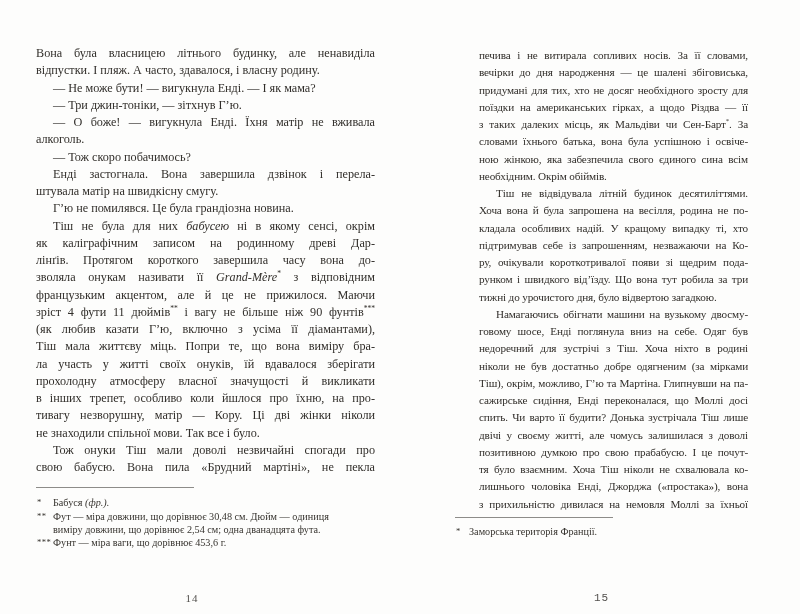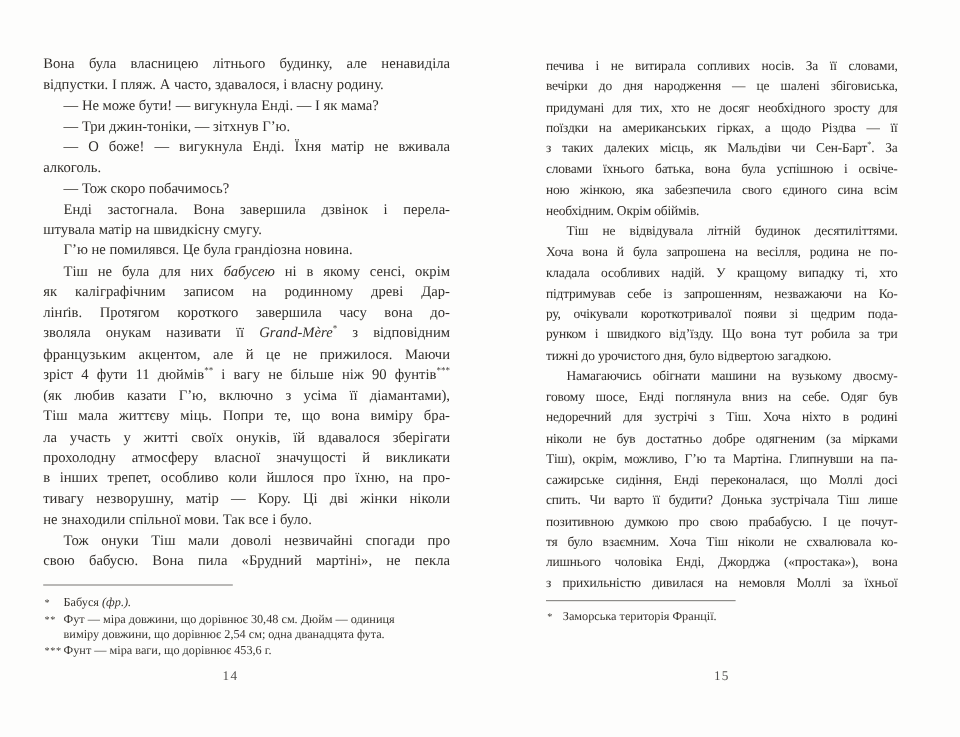--- a/index.html
+++ b/index.html
@@ -11,45 +11,45 @@
   }
   .spread{position:absolute;inset:0;}
   .page{position:absolute;}
   .lpage{left:36px;top:45px;width:339px;}
   .rpage{left:455px;top:47px;width:293px;}
   .ln{
     font-size:12.2px;line-height:17.25px;height:17.25px;
     white-space:nowrap;
     text-align:justify;text-align-last:justify;
   }
-  .rpage .ln{font-size:11.2px;letter-spacing:-0.15px;}
+  .rpage .ln{font-size:11.2px;letter-spacing:-0.15px;margin-left:24px;}
   .ln.i{padding-left:17px;}
   .ln.e{text-align-last:left;}
   .ln sup{font-size:0.62em;line-height:0;}
   .fnsep{
     border:0;border-top:1px solid #8d8c89;height:0;
     width:158px;margin:11px 0 8px 0;
   }
   .rpage .fnsep{margin:4px 0 7px 0;}
   .fn{
     position:relative;font-size:10.2px;line-height:13.4px;
     padding-left:17px;color:#36332e;
     white-space:nowrap;
   }
   .rpage .fn{padding-left:14px;}
   .fn .m{
     position:absolute;left:1px;top:0;
     font-size:8.6px;letter-spacing:0.5px;
   }
   .pagenum{
-    position:absolute;top:558px;
+    position:absolute;top:592px;
     font-size:11px;color:#52504d;text-align:center;letter-spacing:1px;
   }
   #pn-left{left:52px;width:280px;}
-  #pn-right{left:455px;width:293px;}
+  #pn-right{left:455px;width:293px;font-family:Liberation Mono, monospace;}
   i{font-style:italic;}
 </style>
 </head>
 <body>
 
 <div class="spread">
 
   <section class="page lpage">
     <div class="lines">
         <div class="ln">Вона була власницею літнього будинку, але ненавиділа</div>
@@ -104,20 +104,21 @@
         <div class="ln">ру, очікували короткотривалої появи зі щедрим пода-</div>
         <div class="ln">рунком і швидкого від’їзду. Що вона тут робила за три</div>
         <div class="ln e">тижні до урочистого дня, було відвертою загадкою.</div>
         <div class="ln i">Намагаючись обігнати машини на вузькому двосму-</div>
         <div class="ln">говому шосе, Енді поглянула вниз на себе. Одяг був</div>
         <div class="ln">недоречний для зустрічі з Тіш. Хоча ніхто в родині</div>
         <div class="ln">ніколи не був достатньо добре одягненим (за мірками</div>
         <div class="ln">Тіш), окрім, можливо, Г’ю та Мартіна. Глипнувши на па-</div>
         <div class="ln">сажирське сидіння, Енді переконалася, що Моллі досі</div>
         <div class="ln">спить. Чи варто її будити? Донька зустрічала Тіш лише</div>
+        <div class="ln">двічі у своєму житті, але чомусь залишилася з доволі</div>
         <div class="ln">позитивною думкою про свою прабабусю. І це почут-</div>
         <div class="ln">тя було взаємним. Хоча Тіш ніколи не схвалювала ко-</div>
         <div class="ln">лишнього чоловіка Енді, Джорджа («простака»), вона</div>
         <div class="ln">з прихильністю дивилася на немовля Моллі за їхньої</div>
       </div>
     <hr class="fnsep">
     <div class="fns">
         <div class="fn"><span class="m">*</span>Заморська територія Франції.</div>
       </div>
   </section>

